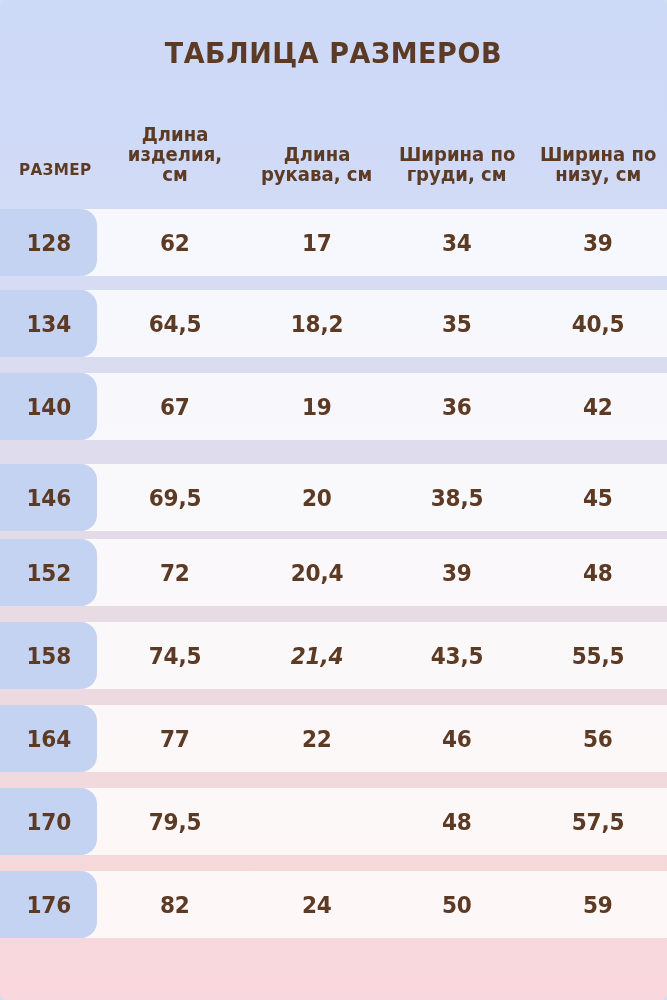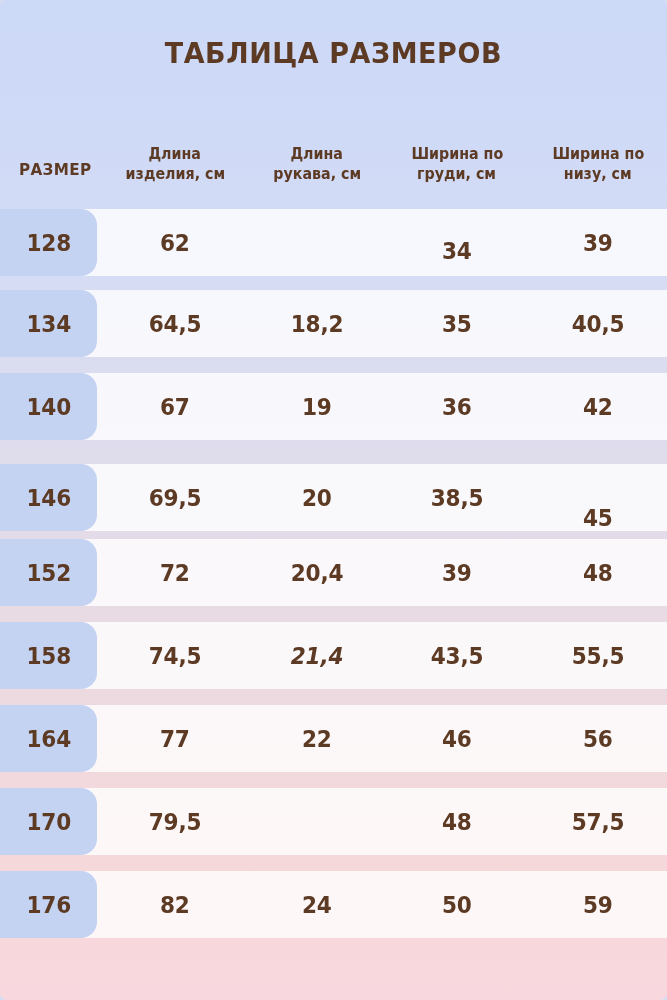--- a/index.html
+++ b/index.html
@@ -65,21 +65,21 @@
     position:absolute;
     top:0;
     height:64px;
     display:flex;
     flex-direction:column;
     align-items:center;
     justify-content:flex-end;
     padding-bottom:4px;
     font-family:"DejaVu Sans", sans-serif;
     font-weight:700;
-    font-size:15px;
+    font-size:19px;
     line-height:20px;
     color:#5d3a23;
     text-align:center;
   }
   .hdr span{ display:block; transform:scaleX(0.95); }
   .hdr-size{
     justify-content:flex-end;
     padding-bottom:8px;
     font-size:16px;
     letter-spacing:0.4px;
@@ -180,21 +180,24 @@
   <div class="rows-area">
 
     <div class="row" style="top:2px;">
       <div class="row-band"></div>
       <div class="size-badge">
         <span>128</span>
       </div>
       <div class="cell" style="left:110px;width:130px;">
           <span>62</span>
         </div>
-      <div class="cell" style="left:392px;width:130px;margin-top:8px;">
+      <div class="cell" style="left:252px;width:130px;">
+          <span>17</span>
+        </div>
+      <div class="cell" style="left:392px;width:130px;">
           <span>34</span>
         </div>
       <div class="cell" style="left:532px;width:132px;">
           <span>39</span>
         </div>
     </div>
 
     <div class="row" style="top:83px;">
       <div class="row-band"></div>
       <div class="size-badge">
@@ -240,21 +243,21 @@
       </div>
       <div class="cell" style="left:110px;width:130px;">
           <span>69,5</span>
         </div>
       <div class="cell" style="left:252px;width:130px;">
           <span>20</span>
         </div>
       <div class="cell" style="left:392px;width:130px;">
           <span>38,5</span>
         </div>
-      <div class="cell" style="left:532px;width:132px;align-items:flex-end;">
+      <div class="cell" style="left:532px;width:132px;">
           <span>45</span>
         </div>
     </div>
 
     <div class="row" style="top:332px;">
       <div class="row-band"></div>
       <div class="size-badge">
         <span>152</span>
       </div>
       <div class="cell" style="left:110px;width:130px;">

